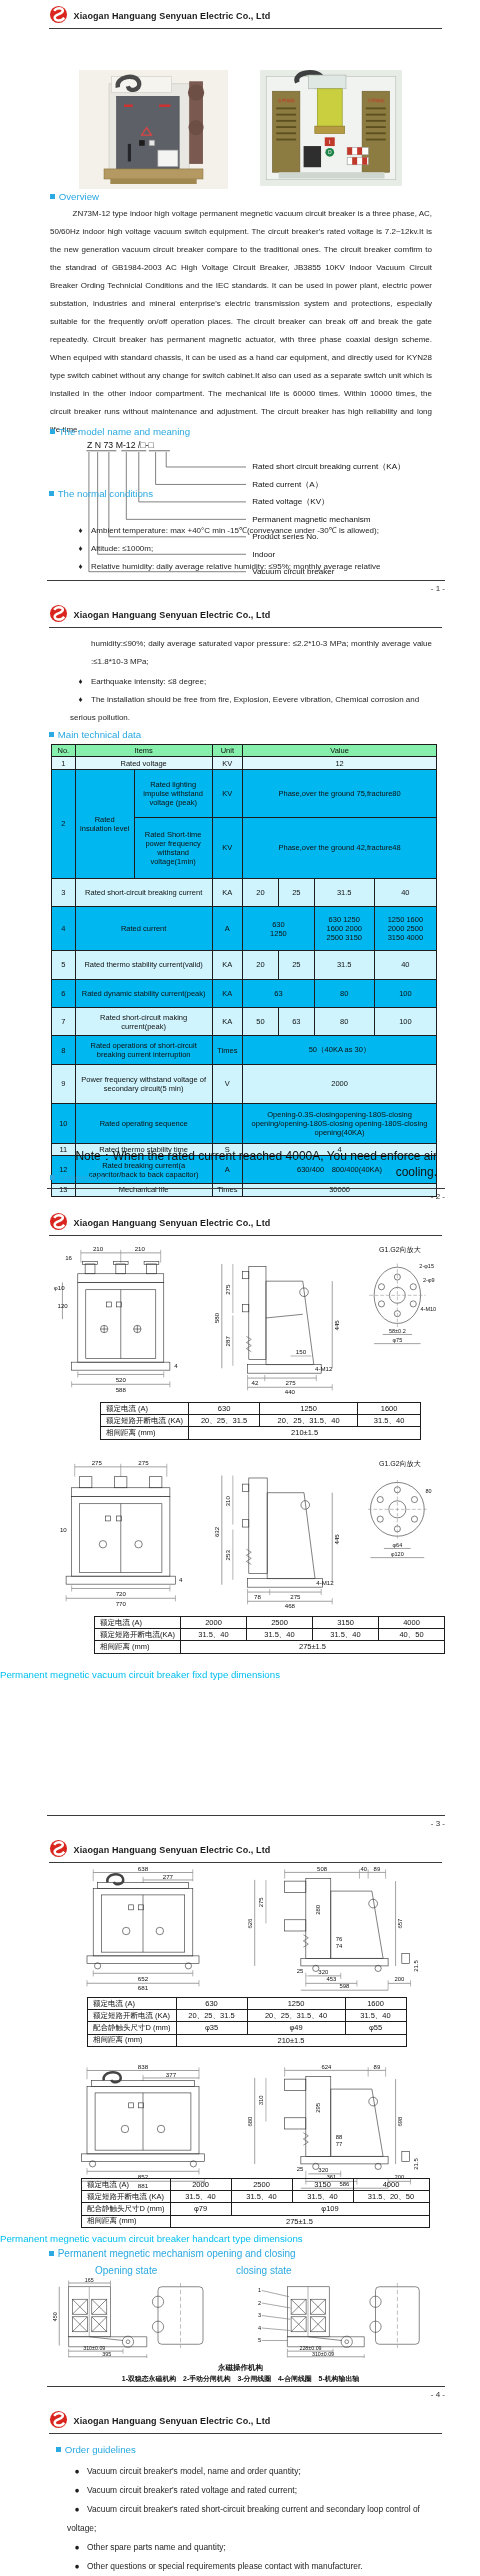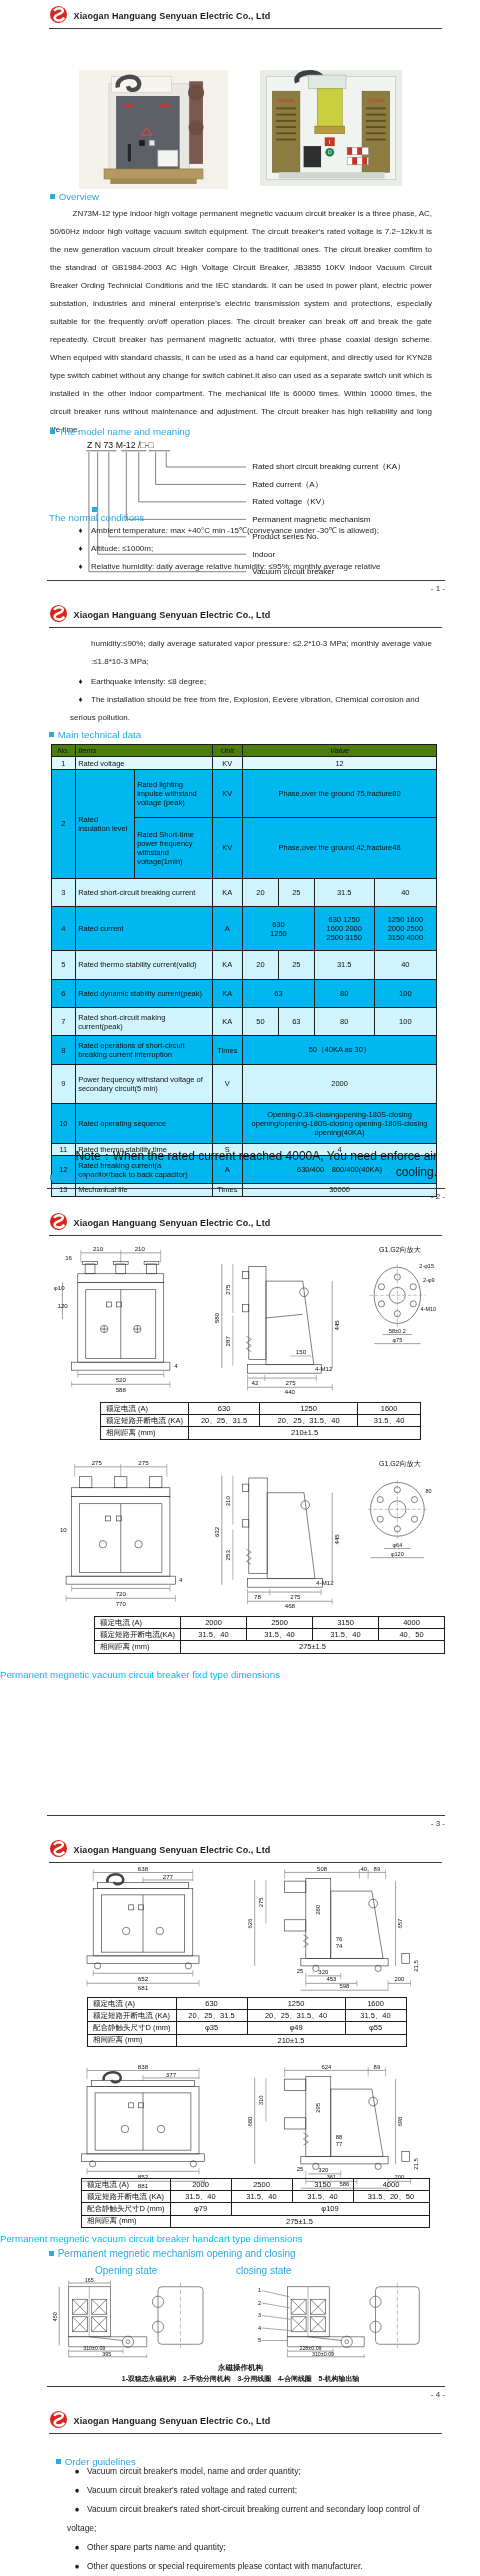--- a/index.html
+++ b/index.html
@@ -17,25 +17,25 @@
   
   .para{font-size:8px;line-height:18px;text-align:justify;color:#1f1f1f;}
   .ind{text-indent:22.5px;}
   .cond{font-size:8px;line-height:18px;color:#1f1f1f;}
   .cond .dia{display:inline-block;width:21px;text-align:center;}
   .cond-text{display:inline;}
   
   table.mt{border-collapse:collapse;table-layout:fixed;width:386px;margin-left:51px;}
   table.mt td{border:0.9px solid #1c1c1c;font-size:7.5px;padding:1.2px 2.5px;vertical-align:middle;color:#111;}
   table.mt td.c{text-align:center;}
-  table.mt td.l{text-align:left;}
+  table.mt td.l{text-align:center;}
   .dk{background:#00B7EF;}
   .lt{background:#CFF4FD;}
   .lt2{background:#DFF8FE;}
-  .hd{background:#4d7c0f;font-size:8px;font-style:italic;}
+  .hd{background:#86efac;font-size:8px;}
   .preline{white-space:pre-line;}
   
   table.cnt{border-collapse:collapse;margin:0 auto;}
   table.cnt td{border:0.7px solid #1c1c1c;font-size:7.5px;padding:0.6px 5px;text-align:center;color:#111;white-space:nowrap;}
   table.cnt td.lb{text-align:left;}
   
   .cap{color:#00BFF0;font-size:9.7px;}
   .statelbl{color:#2BA9E1;font-size:10px;}
   .cncap{font-size:7.5px;font-weight:bold;text-align:center;color:#111;}
   .cnleg{font-size:6.9px;font-weight:bold;text-align:center;color:#111;}
@@ -151,21 +151,21 @@
       <text x="310" y="50">Rated short circuit breaking current（KA）</text>
       <text x="310" y="78">Rated current（A）</text>
       <text x="310" y="106">Rated voltage（KV）</text>
       <text x="310" y="134">Permanent magnetic mechanism</text>
       <text x="310" y="162">Product series No.</text>
       <text x="310" y="190">Indoor</text>
       <text x="310" y="218">Vacuum circuit breaker</text>
     </g>
   </svg>
 
-  <div class="sec" style="position:absolute;top:507px;left:49px;flex-direction:column;">
+  <div class="sec" style="position:absolute;top:488px;left:49px;">
     <span class="sq"></span>
     <span>The normal conditions</span>
   </div>
   <div class="cond" style="position:absolute;top:522px;left:70px;width:362px;">
     <div><span class="dia">♦</span><span class="cond-text">Ambient temperature: max +40°C min -15℃(conveyance under -30℃  is allowed);</span></div>
     <div><span class="dia">♦</span><span class="cond-text">Altitude: ≤1000m;</span></div>
     <div><span class="dia">♦</span><span class="cond-text">Relative humidity: daily average relative humidity: ≤95%; monthly average relative</span></div>
   </div>
 
   <div class="ftr"><span>- 1 -</span></div>
@@ -937,21 +937,21 @@
       <span>
         <svg width="19" height="19" viewBox="0 0 30 30">
             <circle cx="15" cy="15" r="13.5" fill="#D9251D"></circle>
             <path d="M8 9 C14 2 25 6 21 11 C17.5 15.5 10 14.5 9 19.5 C8 25 19 27 24 20" stroke="#fff" stroke-width="4" fill="none"></path>
           </svg>
       </span>
       <span class="hdr-name">Xiaogan Hanguang Senyuan Electric Co., Ltd</span>
     </div>
   </div>
 
-  <div class="sec" style="position:absolute;top:51px;left:56px;">
+  <div class="sec" style="position:absolute;top:39px;left:56px;">
     <span class="sq"></span>
     <span>Order guidelines</span>
   </div>
 
   <div class="bullist" style="position:absolute;top:57px;left:67px;width:366px;">
     <div><span class="dot">●</span><span>Vacuum circuit breaker's  model, name and order quantity;</span></div>
     <div><span class="dot">●</span><span>Vacuum circuit breaker's rated voltage and rated current;</span></div>
     <div><span class="dot">●</span><span>Vacuum circuit breaker's rated short-circuit breaking current and secondary loop control of voltage;</span></div>
     <div><span class="dot">●</span><span>Other spare parts name and quantity;</span></div>
     <div><span class="dot">●</span><span>Other questions or special requirements please contact with manufacturer.</span></div>

